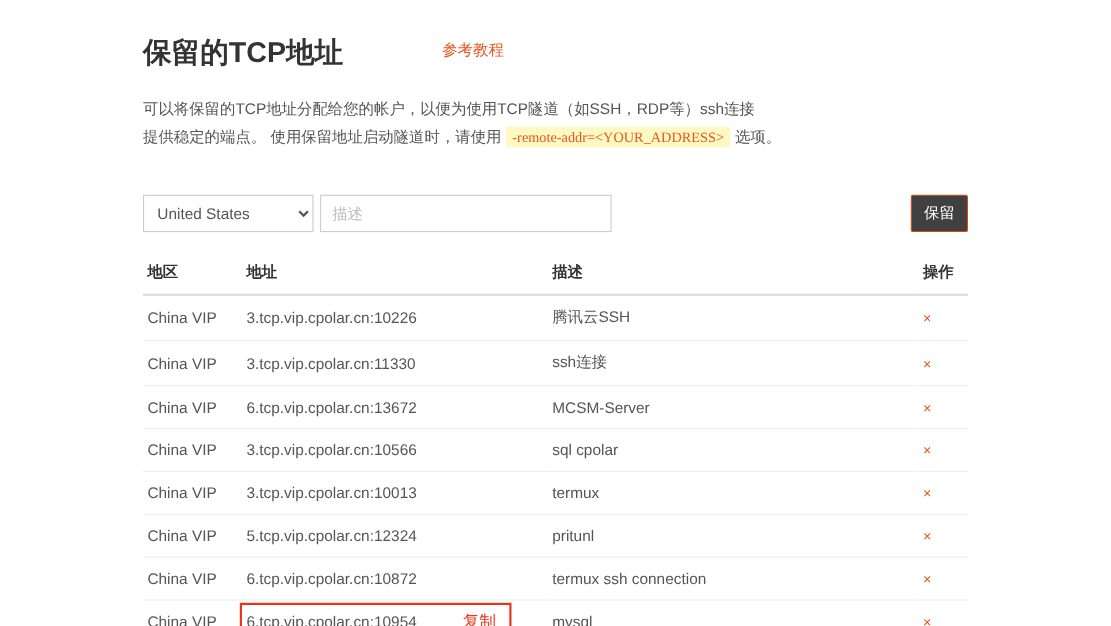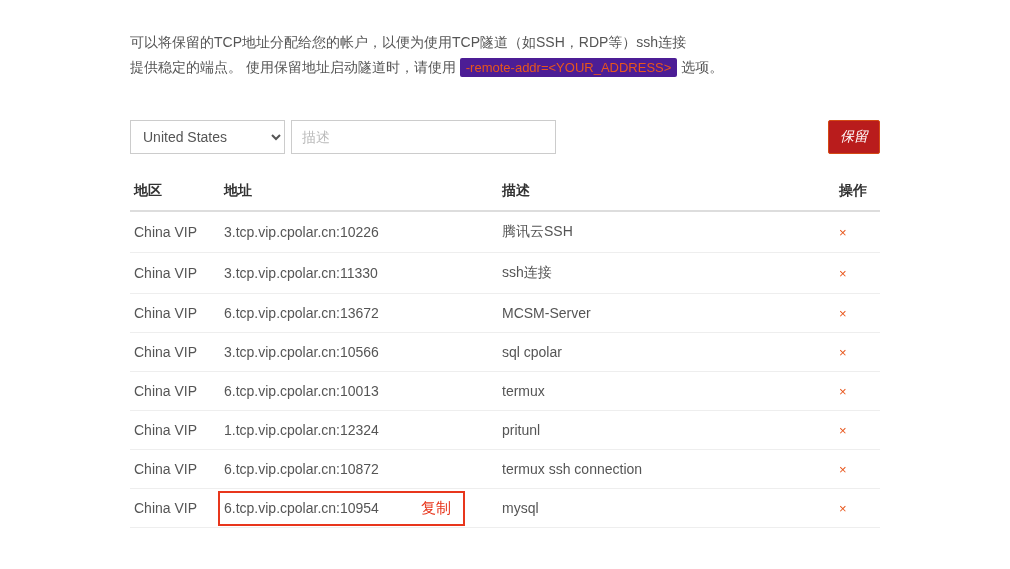--- a/index.html
+++ b/index.html
@@ -36,24 +36,24 @@
       position: relative;
       top: -6px;
     }
     .desc {
       color: #555;
       font-size: 14px;
       line-height: 1.8;
       margin-bottom: 40px;
     }
     .desc code {
-      background: #4c1d95;
+      background: #fef9c3;
       color: #e8561c;
       padding: 2px 6px;
-      font-family: Liberation Sans, sans-serif;
+      font-family: Liberation Serif, serif;
       font-size: 13px;
       border-radius: 2px;
     }
     .form-row {
       display: flex;
       align-items: center;
       gap: 6px;
       margin-bottom: 18px;
     }
     select.region-select {
@@ -76,27 +76,26 @@
     }
     input.desc-input::placeholder {
       color: #bbb;
     }
     .spacer {
       flex: 1;
     }
     .reserve-btn {
       width: 52px;
       height: 34px;
-      background: #b91c1c;
+      background: #404040;
       border: 1px solid #d44a14;
       color: #fff;
       font-size: 14px;
       cursor: pointer;
       border-radius: 2px;
-      font-style: italic;
     }
     table {
       width: 100%;
       border-collapse: collapse;
     }
     thead th {
       text-align: left;
       font-weight: bold;
       font-size: 14px;
       color: #333;
@@ -134,20 +133,24 @@
       color: #e8361c;
       font-size: 15px;
       font-weight: normal;
     }
   </style>
 </head>
 <body>
 
 <div class="container">
 
+  <div class="title-row">
+    <h1>保留的TCP地址</h1>
+    <a class="ref-link">参考教程</a>
+  </div>
 
   <p class="desc">
     <span>可以将保留的TCP地址分配给您的帐户，以便为使用TCP隧道（如SSH，RDP等）ssh连接</span><br>
     <span>提供稳定的端点。 使用保留地址启动隧道时，请使用 </span><code>-remote-addr=&lt;YOUR_ADDRESS&gt;</code><span> 选项。</span>
   </p>
 
   <div class="form-row">
     <select class="region-select">
       <option>United States</option>
     </select>
@@ -185,27 +188,27 @@
           <td class="col-op"><span class="delete-x">×</span></td>
         </tr>
         <tr>
           <td class="col-region">China VIP</td>
           <td class="col-addr">3.tcp.vip.cpolar.cn:10566</td>
           <td class="col-desc">sql cpolar</td>
           <td class="col-op"><span class="delete-x">×</span></td>
         </tr>
         <tr>
           <td class="col-region">China VIP</td>
-          <td class="col-addr">6.tcp.vip.cpolar.cn:10013</td>
+          <td class="col-addr">3.tcp.vip.cpolar.cn:10013</td>
           <td class="col-desc">termux</td>
           <td class="col-op"><span class="delete-x">×</span></td>
         </tr>
         <tr>
           <td class="col-region">China VIP</td>
-          <td class="col-addr">1.tcp.vip.cpolar.cn:12324</td>
+          <td class="col-addr">5.tcp.vip.cpolar.cn:12324</td>
           <td class="col-desc">pritunl</td>
           <td class="col-op"><span class="delete-x">×</span></td>
         </tr>
         <tr>
           <td class="col-region">China VIP</td>
           <td class="col-addr">6.tcp.vip.cpolar.cn:10872</td>
           <td class="col-desc">termux ssh connection</td>
           <td class="col-op"><span class="delete-x">×</span></td>
         </tr>
         <tr>

